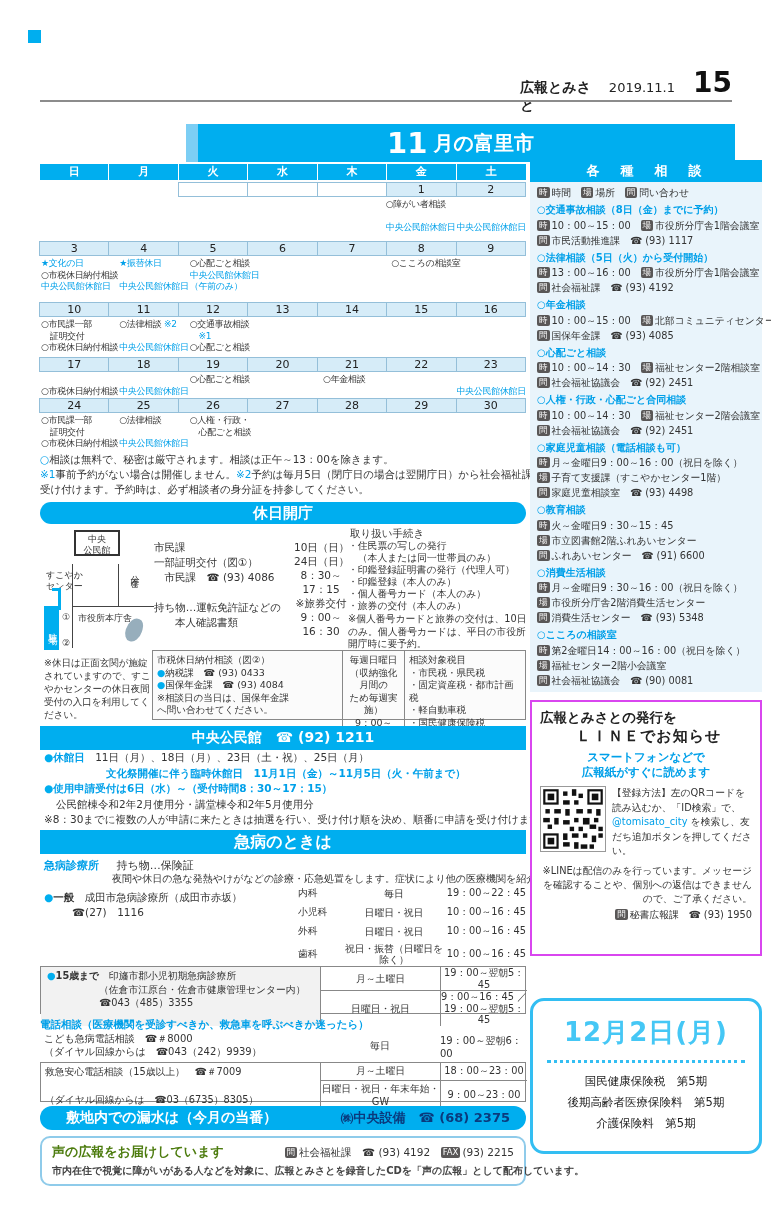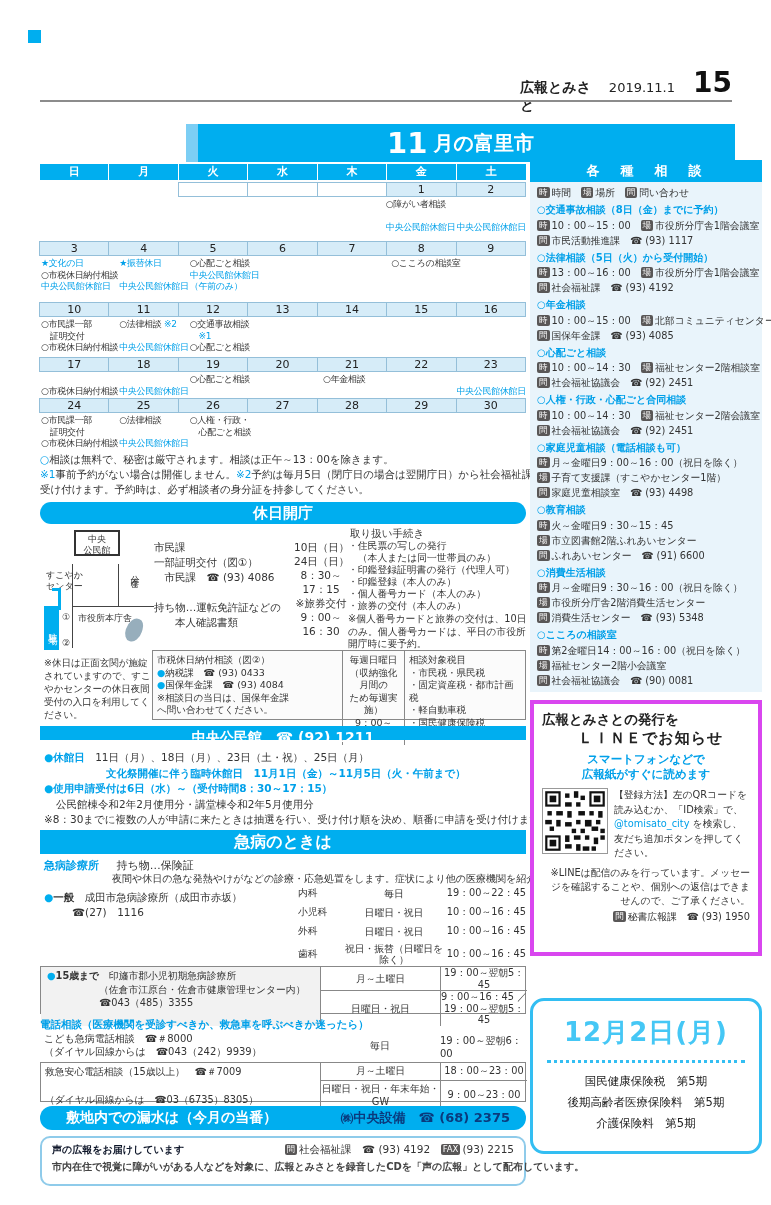--- a/index.html
+++ b/index.html
@@ -34,21 +34,21 @@
   .whitebox{background:#fff;border:1px solid #94BFD9;margin-left:-1px;}
   .nobox{background:none;border:none;}
   .cal-events-row{display:grid;grid-template-columns:repeat(7,1fr);}
   .cal-event-cell{font-size:9px;letter-spacing:-0.3px;line-height:11.5px;padding:2px 0 0 1px;overflow:visible;}
   .cal-line{height:11.5px;white-space:nowrap;}
   .evh0{height:44px;}.evh1{height:46px;}.evh2{height:40px;}.evh3{height:26px;}.evh4{height:44px;}
   #cal-notes{left:40px;top:452px;width:492px;font-size:10.5px;line-height:15px;}
   
   .secbar{background:#00AEEF;color:#fff;font-weight:bold;text-align:center;}
   #holiday-bar{left:40px;top:502px;width:486px;height:22px;border-radius:11px;font-size:15px;line-height:22px;}
-  #cc-bar{left:40px;top:726px;width:486px;height:14px;font-size:14px;line-height:22px;}
+  #cc-bar{left:40px;top:726px;width:486px;height:24px;font-size:14px;line-height:22px;}
   #em-bar{left:40px;top:830px;width:486px;height:24px;font-size:16px;line-height:24px;}
   #leak-bar{left:40px;top:1106px;width:486px;height:24px;border-radius:12px;display:flex;align-items:center;justify-content:space-between;padding:0 16px 0 26px;box-sizing:border-box;}
   #leak-bar .lt{color:#fff;font-weight:bold;font-size:14px;}
   #leak-bar .rt{color:#0a3a7d;font-weight:bold;font-size:13px;}
   
   #map{left:44px;top:530px;width:112px;height:122px;}
   #map .hall{position:absolute;left:30px;top:0;width:46px;height:26px;border:2px solid #333;font-size:9px;line-height:11px;text-align:center;padding-top:2px;box-sizing:border-box;}
   #map .suko{position:absolute;left:2px;top:40px;font-size:9px;line-height:11px;}
   #map .annex{position:absolute;left:84px;top:38px;writing-mode:vertical-rl;font-size:9px;letter-spacing:2px;}
   #map .park{position:absolute;left:0;top:76px;width:15px;height:44px;background:#00AEEF;color:#fff;writing-mode:vertical-rl;font-size:9px;text-align:center;letter-spacing:2px;}
@@ -100,34 +100,34 @@
   #kids-row .left{line-height:13px;padding-left:4px;}
   #kids-row .c{display:flex;align-items:center;justify-content:center;}
   #anshin-table{left:40px;top:1062px;width:486px;height:40px;grid-template-columns:280px 120px 86px;}
   #anshin-table .left{grid-row:1/3;border-right:1px solid #888;padding:2px 4px;line-height:14px;display:flex;flex-direction:column;justify-content:center;gap:14px;}
   #anshin-table .c{display:flex;align-items:center;justify-content:center;border-bottom:1px solid #888;border-right:1px solid #888;text-align:center;}
   #anshin-table .c.noright{border-right:none;}
   #anshin-table .c.nobot{border-bottom:none;}
   
   #voice-box{left:40px;top:1136px;width:486px;height:50px;border:2px solid #8FCBEA;border-radius:10px;box-sizing:border-box;padding:5px 10px;}
   #voice-box .r1{display:flex;justify-content:space-between;align-items:baseline;}
-  #voice-box .t{font-size:10px;font-weight:bold;color:#0f172a;}
+  #voice-box .t{font-size:13px;font-weight:bold;color:#4d7c0f;}
   #voice-box .ct{font-size:10.5px;white-space:nowrap;}
   #voice-box .body{font-size:10px;margin-top:3px;white-space:nowrap;font-weight:bold;color:#444;}
   .tag{display:inline-block;background:#595757;color:#fff;font-size:8.5px;line-height:11px;padding:0 2px;border-radius:2px;margin-right:2px;vertical-align:1px;font-weight:normal;}
   
   #cons-panel{left:530px;top:160px;width:232px;height:532px;background:#E9F4FB;}
   #cons-head{height:22px;background:#00AEEF;color:#fff;font-size:13px;font-weight:bold;text-align:center;line-height:22px;letter-spacing:4px;}
   #cons-body{padding:5px 7px;}
   #cons-legend{font-size:9.8px;margin-bottom:3px;white-space:nowrap;}
   .cons-item{margin-top:3px;}
   .cons-title{font-size:10px;font-weight:bold;color:#00A0E9;white-space:nowrap;line-height:14.5px;}
   .cons-line{font-size:9.8px;color:#333;white-space:nowrap;line-height:15px;}
   
-  #line-box{left:530px;top:700px;width:232px;height:256px;border:4px solid #d946ef;box-sizing:border-box;background:#fff;padding:7px 8px;}
+  #line-box{left:530px;top:700px;width:232px;height:256px;border:2px solid #d946ef;box-sizing:border-box;background:#fff;padding:7px 8px;}
   #line-box .t1{font-size:13.5px;font-weight:bold;color:#222;}
   #line-box .t2{font-size:15px;font-weight:bold;color:#222;margin-left:36px;letter-spacing:1px;}
   #line-box .sub{color:#00A0E9;font-weight:bold;font-size:11.5px;text-align:center;line-height:15px;margin-top:4px;}
   #line-box .qrrow{display:flex;margin-top:6px;gap:6px;}
   #qr{width:64px;height:64px;border:1px solid #999;background:#fff;flex:none;}
   #line-box .reg{font-size:9.8px;line-height:14.5px;width:146px;}
   #line-box .note{font-size:9.8px;line-height:14px;margin-top:5px;text-align:right;}
   #line-box .contact{font-size:9.8px;text-align:right;margin-top:3px;}
   
   #pay-bar{left:530px;top:966px;width:232px;height:26px;border-radius:8px;font-size:14px;line-height:26px;}

